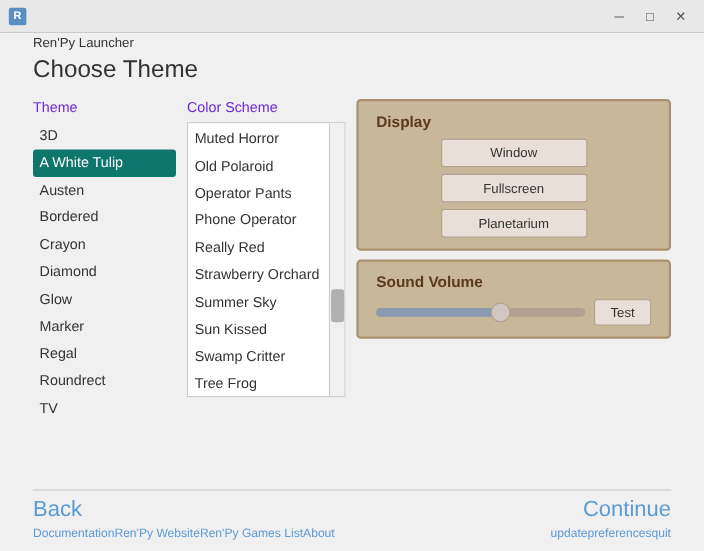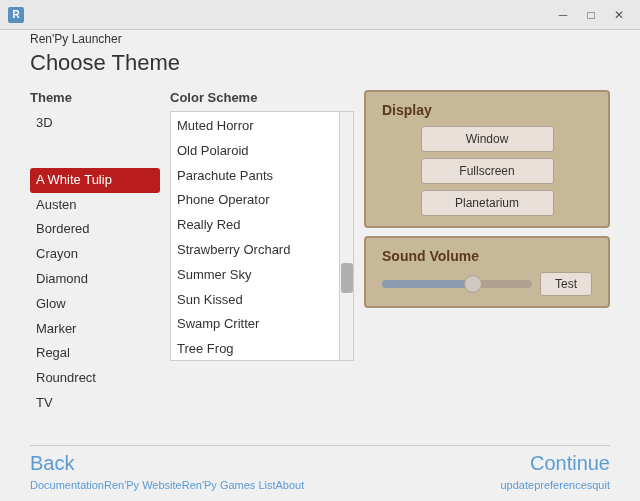--- a/index.html
+++ b/index.html
@@ -81,41 +81,40 @@
       gap: 10px;
     }
 
     
     .theme-col {
       width: 130px;
       flex-shrink: 0;
     }
     .col-header {
       font-size: 13px;
-      font-weight: 700;
-      color: #404040;
+      font-weight: 400;
+      color: #6d28d9;
       margin-bottom: 6px;
     }
     .list-item {
       padding: 2px 6px;
       cursor: pointer;
       border-radius: 2px;
       color: #333;
       line-height: 1.6;
     }
     .list-item.selected {
-      background: #b91c1c;
+      background: #0f766e;
       color: white;
       border-radius: 3px;
-      margin-top: 32px;
     }
 
     
     .color-col {
-      width: 184px;
+      width: 144px;
       flex-shrink: 0;
       position: relative;
     }
     .color-list-wrap {
       height: 250px;
       overflow: hidden;
       position: relative;
       border: 1px solid #ccc;
       background: white;
     }
@@ -302,21 +301,21 @@
           <div class="list-item">TV</div>
         </div>
     </div>
 
     <div class="color-col">
       <div class="col-header">Color Scheme</div>
       <div class="color-list-wrap">
         <div class="color-list-inner" id="color-list" style="padding-right:14px;">
             <div class="list-item">Muted Horror</div>
             <div class="list-item">Old Polaroid</div>
-            <div class="list-item">Parachute Pants</div>
+            <div class="list-item">Operator Pants</div>
             <div class="list-item">Phone Operator</div>
             <div class="list-item">Really Red</div>
             <div class="list-item">Strawberry Orchard</div>
             <div class="list-item">Summer Sky</div>
             <div class="list-item">Sun Kissed</div>
             <div class="list-item">Swamp Critter</div>
             <div class="list-item">Tree Frog</div>
           </div>
         <div class="scrollbar">
           <div class="scrollbar-thumb"></div>

